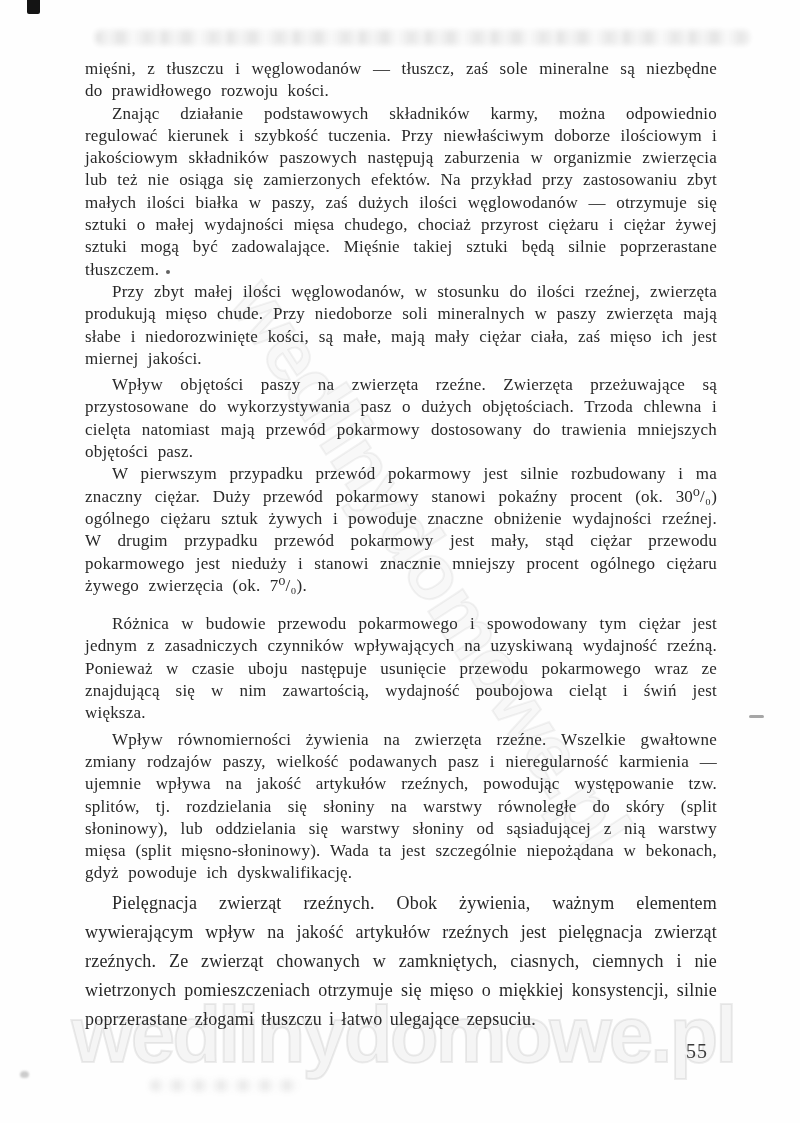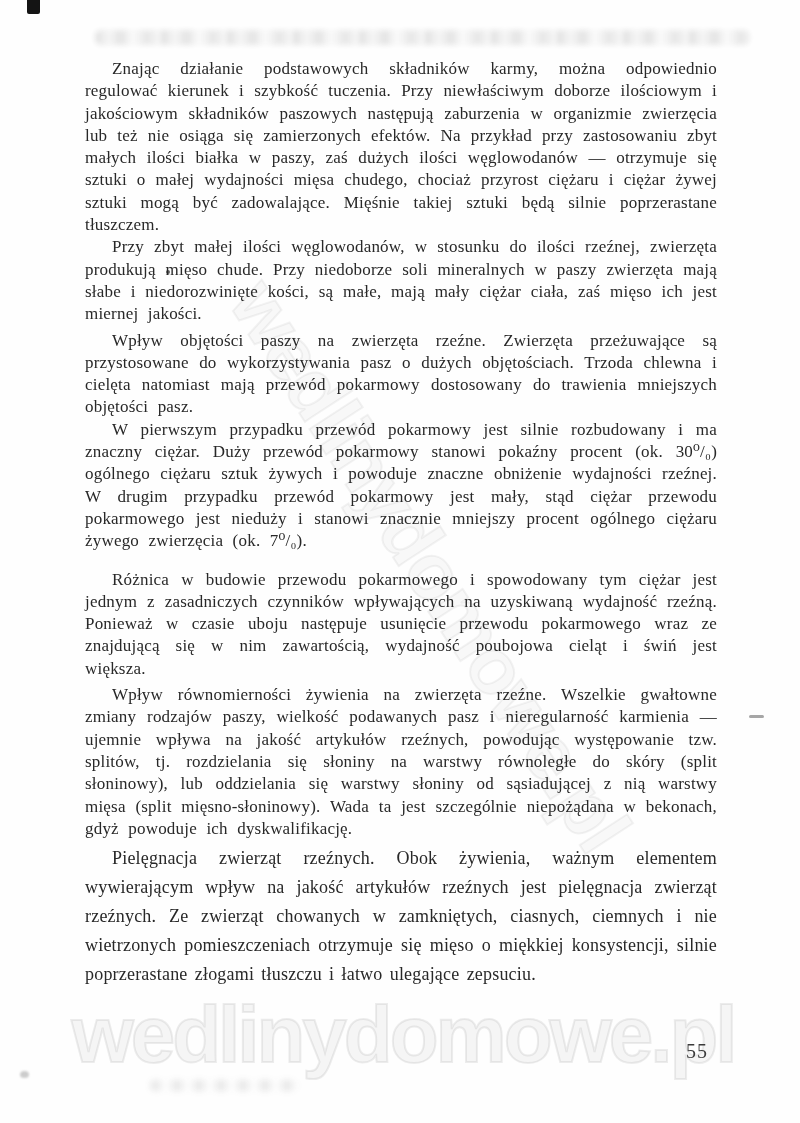--- a/index.html
+++ b/index.html
@@ -108,20 +108,21 @@
 <div class="bleed-band"></div>
 <div class="ink-dot"></div>
 <div class="speck-right"></div>
 <div class="speck-bottom-left"></div>
 <div class="smudge-bottom"></div>
 
 <div class="watermark diagonal">wedlinydomowe.pl</div>
 <div class="watermark bottom">wedlinydomowe.pl</div>
 
 <div class="text-block">
+  <p class="para"><b></b><span>mięśni, z tłuszczu i węglowodanów — tłuszcz, zaś sole mineralne są niezbędne do prawidłowego rozwoju kości.</span></p>
   <p class="para indent"><b></b><span>Znając działanie podstawowych składników karmy, można odpowiednio regulować kierunek i szybkość tuczenia. Przy niewłaściwym doborze ilościowym i jakościowym składników paszowych następują zaburzenia w organizmie zwierzęcia lub też nie osiąga się zamierzonych efektów. Na przykład przy zastosowaniu zbyt małych ilości białka w paszy, zaś dużych ilości węglowodanów — otrzymuje się sztuki o małej wydajności mięsa chudego, chociaż przyrost ciężaru i ciężar żywej sztuki mogą być zadowalające. Mięśnie takiej sztuki będą silnie poprzerastane tłuszczem.</span></p>
   <p class="para indent"><b></b><span>Przy zbyt małej ilości węglowodanów, w stosunku do ilości rzeźnej, zwierzęta produkują mięso chude. Przy niedoborze soli mineralnych w paszy zwierzęta mają słabe i niedorozwinięte kości, są małe, mają mały ciężar ciała, zaś mięso ich jest miernej jakości.</span></p>
   <p class="para indent gap-sm"><b>Wpływ objętości paszy na zwierzęta rzeźne. </b><span>Zwierzęta przeżuwające są przystosowane do wykorzystywania pasz o dużych objętościach. Trzoda chlewna i cielęta natomiast mają przewód pokarmowy dostosowany do trawienia mniejszych objętości pasz.</span></p>
   <p class="para indent"><b></b><span>W pierwszym przypadku przewód pokarmowy jest silnie rozbudowany i ma znaczny ciężar. Duży przewód pokarmowy stanowi pokaźny procent (ok. 30⁰/₀) ogólnego ciężaru sztuk żywych i powoduje znaczne obniżenie wydajności rzeźnej. W drugim przypadku przewód pokarmowy jest mały, stąd ciężar przewodu pokarmowego jest nieduży i stanowi znacznie mniejszy procent ogólnego ciężaru żywego zwierzęcia (ok. 7⁰/₀).</span></p>
   <p class="para indent gap-md"><b></b><span>Różnica w budowie przewodu pokarmowego i spowodowany tym ciężar jest jednym z zasadniczych czynników wpływających na uzyskiwaną wydajność rzeźną. Ponieważ w czasie uboju następuje usunięcie przewodu pokarmowego wraz ze znajdującą się w nim zawartością, wydajność poubojowa cieląt i świń jest większa.</span></p>
   <p class="para indent gap-sm"><b>Wpływ równomierności żywienia na zwierzęta rzeźne. </b><span>Wszelkie gwałtowne zmiany rodzajów paszy, wielkość podawanych pasz i nieregularność karmienia — ujemnie wpływa na jakość artykułów rzeźnych, powodując występowanie tzw. splitów, tj. rozdzielania się słoniny na warstwy równoległe do skóry (split słoninowy), lub oddzielania się warstwy słoniny od sąsiadującej z nią warstwy mięsa (split mięsno-słoninowy). Wada ta jest szczególnie niepożądana w bekonach, gdyż powoduje ich dyskwalifikację.</span></p>
   <p class="para indent large"><b>Pielęgnacja zwierząt rzeźnych. </b><span>Obok żywienia, ważnym elementem wywierającym wpływ na jakość artykułów rzeźnych jest pielęgnacja zwierząt rzeźnych. Ze zwierząt chowanych w zamkniętych, ciasnych, ciemnych i nie wietrzonych pomieszczeniach otrzymuje się mięso o miękkiej konsystencji, silnie poprzerastane złogami tłuszczu i łatwo ulegające zepsuciu.</span></p>
 </div>
 
 <div class="page-number">55</div>

